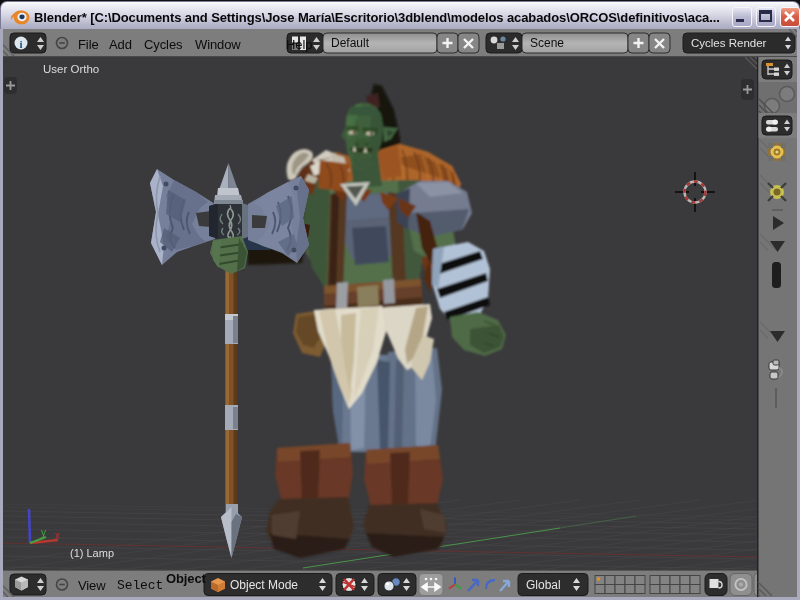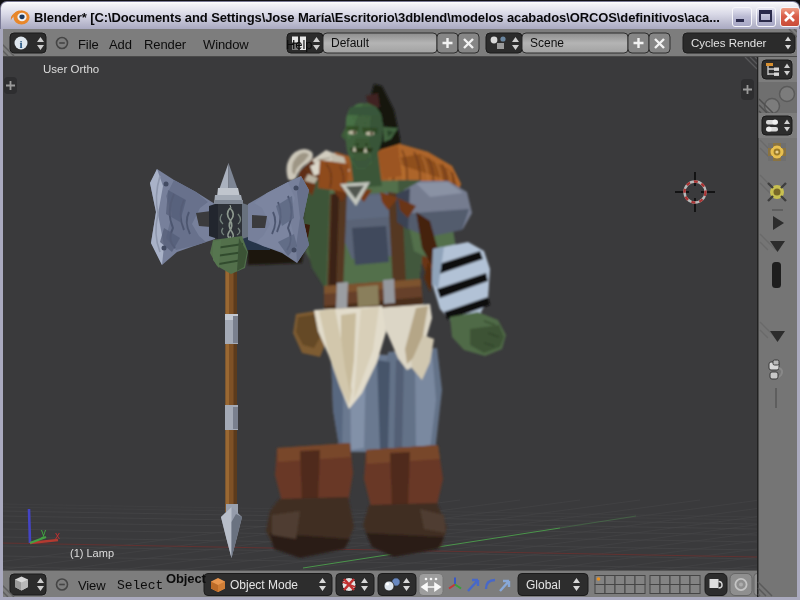--- a/index.html
+++ b/index.html
@@ -475,22 +475,22 @@
       <defs>
         <linearGradient id="fgrad" x1="0" y1="0" x2="0" y2="1">
           <stop offset="0" stop-color="#8d8d8d"></stop>
             <stop offset="0.5" stop-color="#b4b4b4"></stop>
             <stop offset="1" stop-color="#a2a2a2"></stop>
         </linearGradient>
       </defs>
     </svg>
     <div class="menutxt" style="left:75px;">File</div>
     <div class="menutxt" style="left:106px;">Add</div>
-    <div class="menutxt" style="left:141px;">Render</div>
-    <div class="menutxt" style="left:192px;margin-left:8px;">Window</div>
+    <div class="menutxt" style="left:141px;">Cycles</div>
+    <div class="menutxt" style="left:192px;">Window</div>
     <div class="menutxt" style="left:247px;margin-left:36px;">Help</div>
   </div>
   <div id="vheader">
     <svg width="754" height="27" viewBox="3 570 754 27" style="position:absolute;left:0;top:0;">
 
       <rect x="10" y="573" width="36" height="21" rx="4" fill="#2c2c2c" stroke="#1a1a1a"></rect>
       <path d="M15 578.5 L21.5 575.5 L28 578.5 L28 586 L21.5 589.5 L15 586 Z" fill="#d8d8d8"></path>
       <path d="M15 578.5 L21.5 581.5 L21.5 589.5 L15 586 Z" fill="#9a9a9a"></path>
       <path d="M21.5 581.5 L28 578.5 L28 586 L21.5 589.5 Z" fill="#b8b8b8"></path>
       <path d="M37 582 L40.5 577 L44 582 Z M37 585 L44 585 L40.5 590 Z" fill="#cfcfcf"></path>

